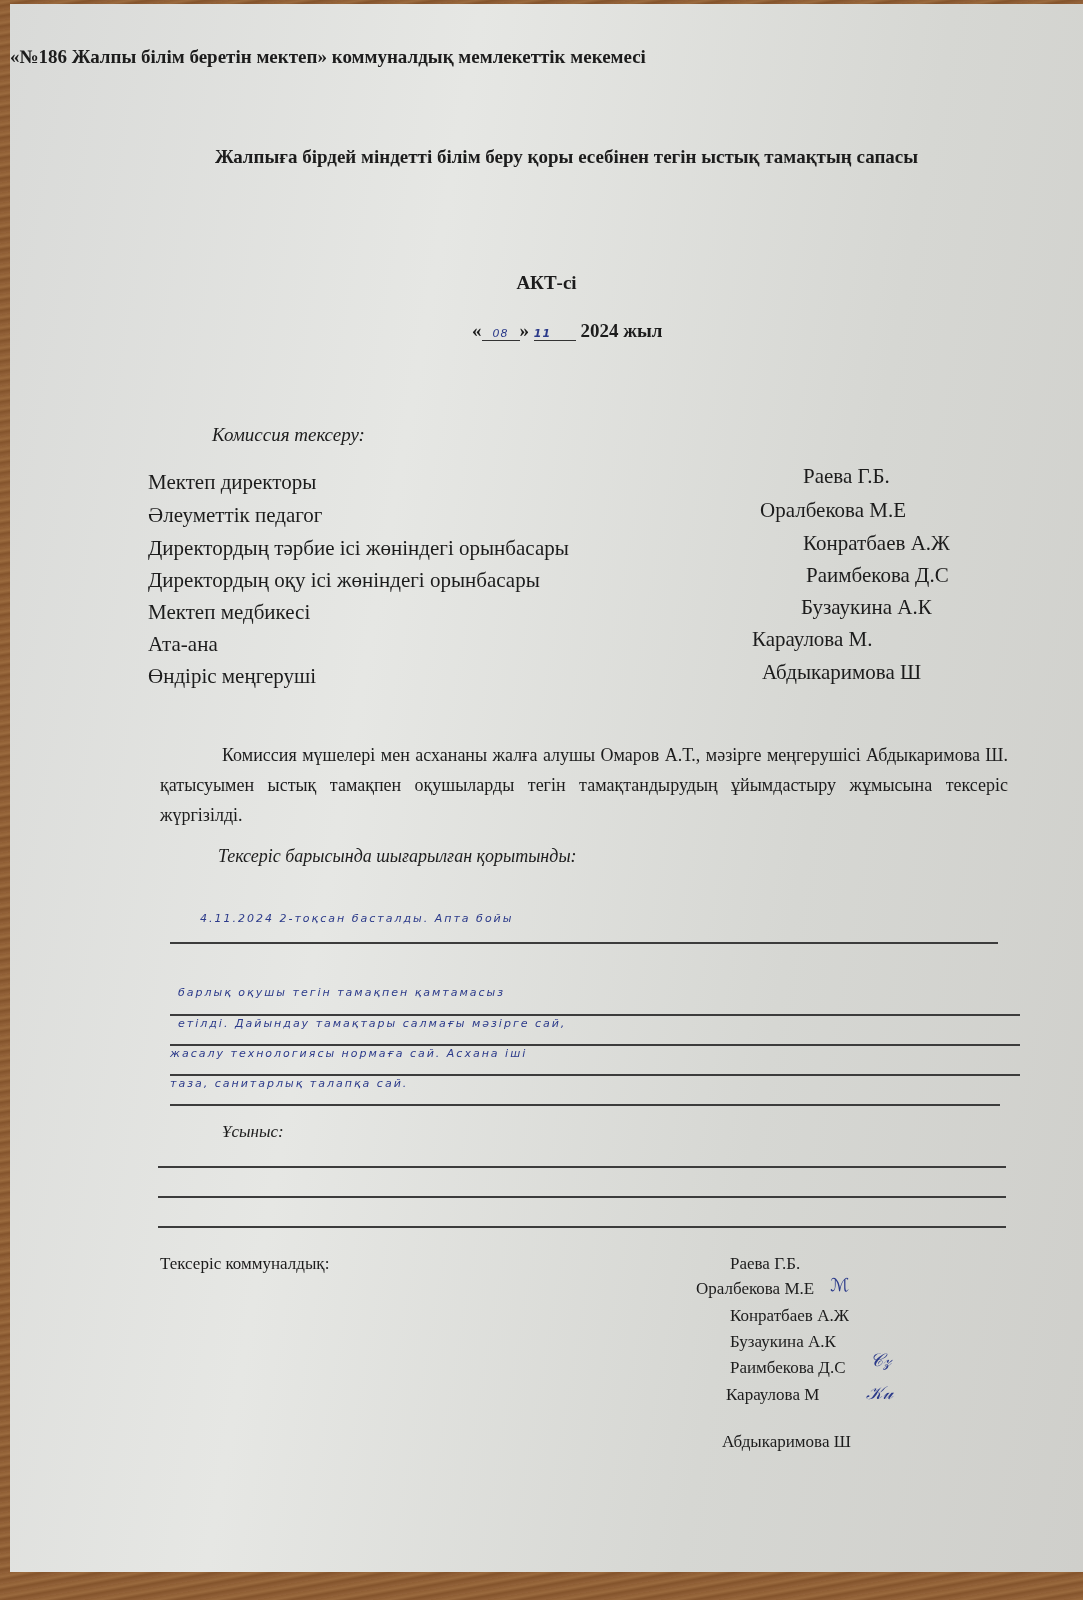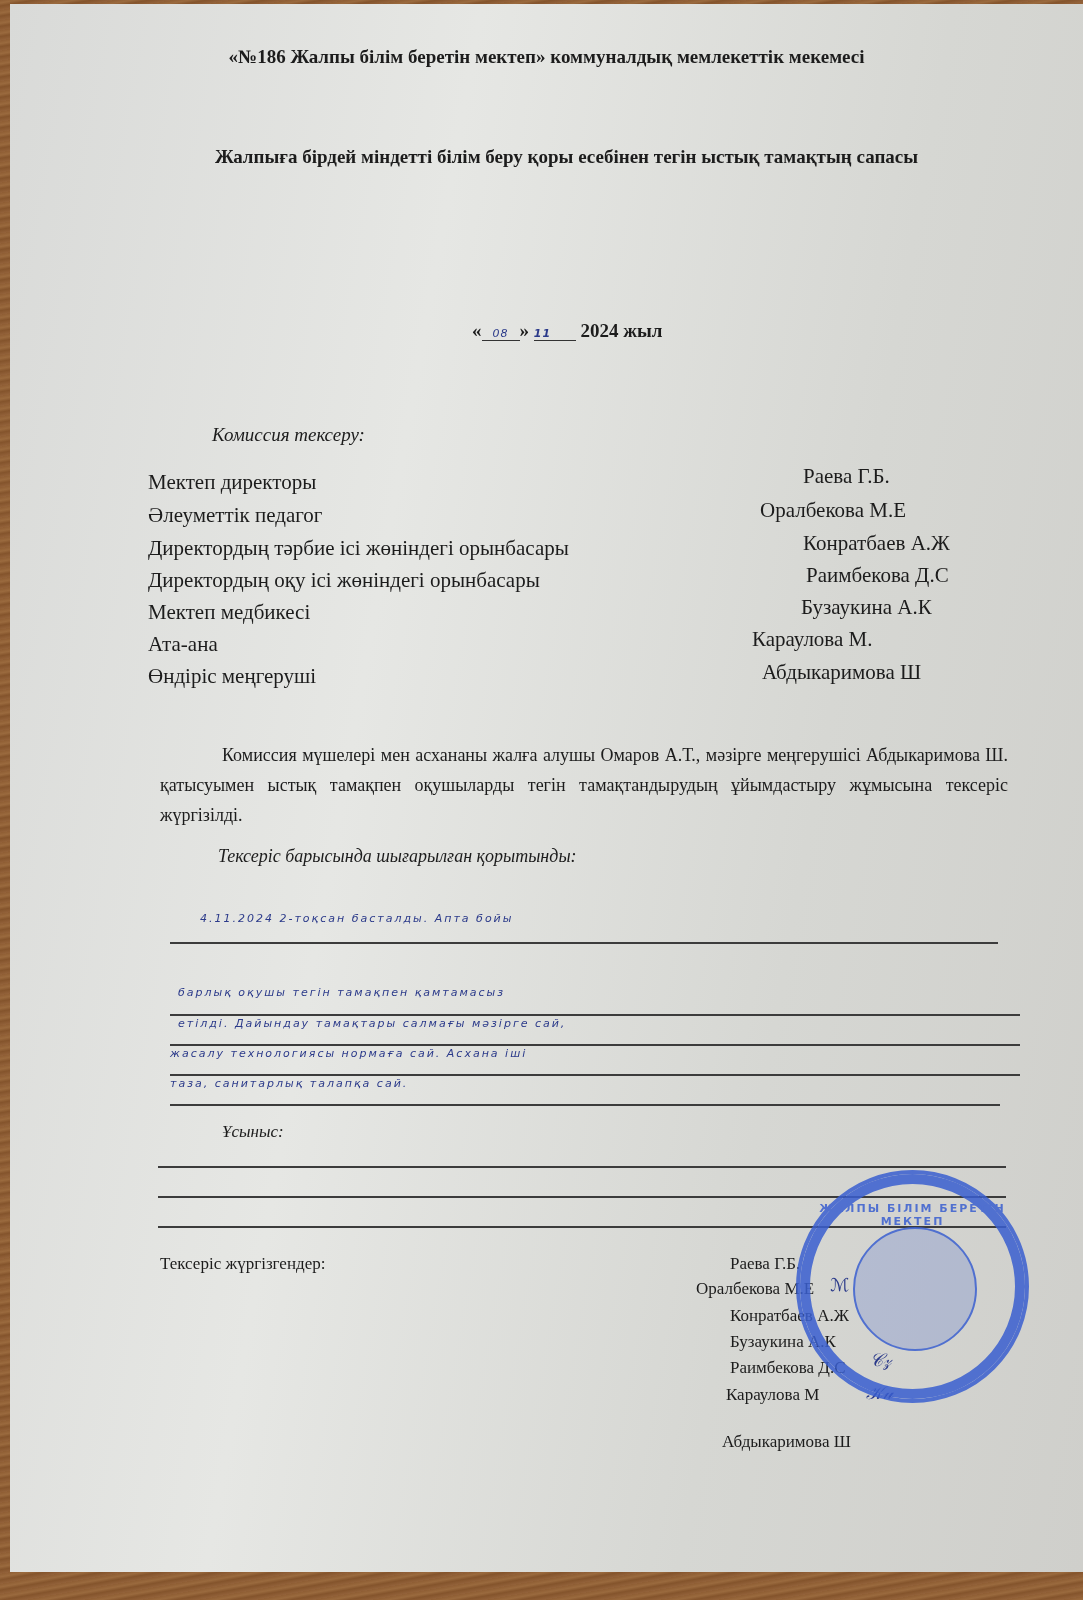--- a/index.html
+++ b/index.html
@@ -48,24 +48,25 @@
     position:absolute; color:#2b3a8a; font-family:"DejaVu Sans", sans-serif; font-style:italic; font-size:18px;
   }
 </style>
 </head>
 <body>
 
 <div class="desk"></div>
 
 <div class="paper">
 
-  <div class="abs bold h1" style="left:0; width:1073px; top:42px; text-align:center;">«№186 Жалпы білім беретін мектеп» коммуналдық мемлекеттік мекемесі</div>
+  <div class="abs bold h1" style="left:0; width:1073px; top:42px; ">«№186 Жалпы білім беретін мектеп» коммуналдық мемлекеттік мекемесі</div>
 
   <div class="abs bold h2" style="left:0; width:1073px; top:142px; text-align:center; padding-left:20px;">Жалпыға бірдей міндетті білім беру қоры есебінен тегін ыстық тамақтың сапасы</div>
 
+  <div class="abs bold h2" style="left:0; width:1073px; top:268px; text-align:center;">АКТ-сі</div>
 
   <div class="abs bold" style="left:462px; top:316px; font-size:19px;">
     <span>«</span><span class="hand" style="display:inline-block; width:38px; border-bottom:1.5px solid #333; text-align:center; font-weight:normal; letter-spacing:1px;">08</span><span>»</span>
     <span class="hand" style="display:inline-block; width:42px; border-bottom:1.5px solid #333; text-align:left; font-weight:bold; letter-spacing:1px;">11</span>
     <span>2024 жыл</span>
   </div>
 
   <div class="abs italic" style="left:202px; top:420px; font-size:19px;">Комиссия тексеру:</div>
 
   <div>
@@ -110,34 +111,30 @@
 
     <div class="line" style="left:160px; top:1100px; width:830px;"></div>
     <div class="abs hand" style="left:160px; top:1073px;">таза, санитарлық талапқа сай.</div>
   </div>
 
   <div class="abs italic" style="left:212px; top:1118px; font-size:17px;">Ұсыныс:</div>
   <div class="line" style="left:148px; top:1162px; width:848px;"></div>
   <div class="line" style="left:148px; top:1192px; width:848px;"></div>
   <div class="line" style="left:148px; top:1222px; width:848px;"></div>
 
-  <div class="abs" style="left:150px; top:1250px; font-size:17px;">Тексеріс жүргізгендер:</div>
+  <div class="abs" style="left:150px; top:1250px; font-size:17px;">Тексеріс коммуналдық:</div>
 
   <div>
     <div class="abs" style="left:720px; top:1250px; font-size:17px;">Раева Г.Б.</div>
     <div class="abs" style="left:686px; top:1275px; font-size:17px;">Оралбекова М.Е</div>
     <div class="abs" style="left:720px; top:1302px; font-size:17px;">Конратбаев А.Ж</div>
     <div class="abs" style="left:720px; top:1328px; font-size:17px;">Бузаукина А.К</div>
     <div class="abs" style="left:720px; top:1354px; font-size:17px;">Раимбекова Д.С</div>
     <div class="abs" style="left:716px; top:1381px; font-size:17px;">Караулова М</div>
     <div class="abs" style="left:712px; top:1428px; font-size:17px;">Абдыкаримова Ш</div>
   </div>
 
   <div class="sig" style="left:820px; top:1270px;">ℳ</div>
   <div class="sig" style="left:860px; top:1345px;">𝒞𝓏</div>
   <div class="sig" style="left:856px; top:1378px;">𝒦𝓊</div>
 
-  <div class="stamp" style="left:786px; top:1166px;">
-    <div class="stamp-text" style="font-size:11px; top:28px;">ЖАЛПЫ БІЛІМ БЕРЕТІН МЕКТЕП</div>
-    <div class="stamp-inner"></div>
-  </div>
 
 </div>
 
 </body></html>

